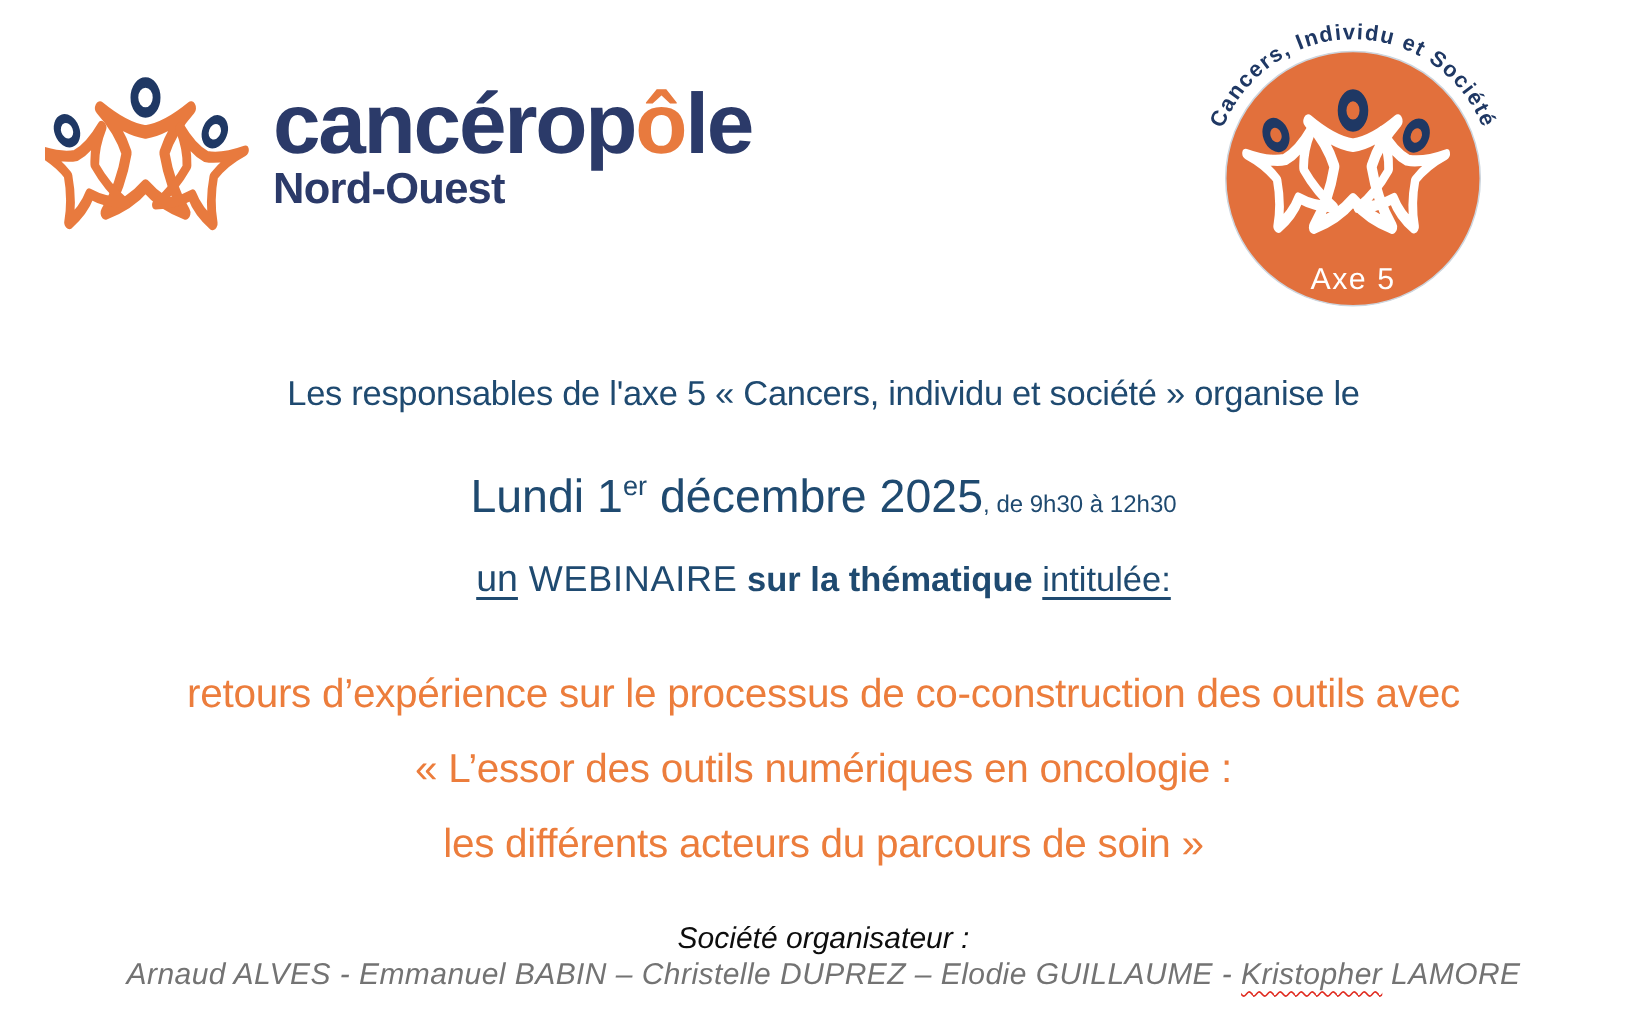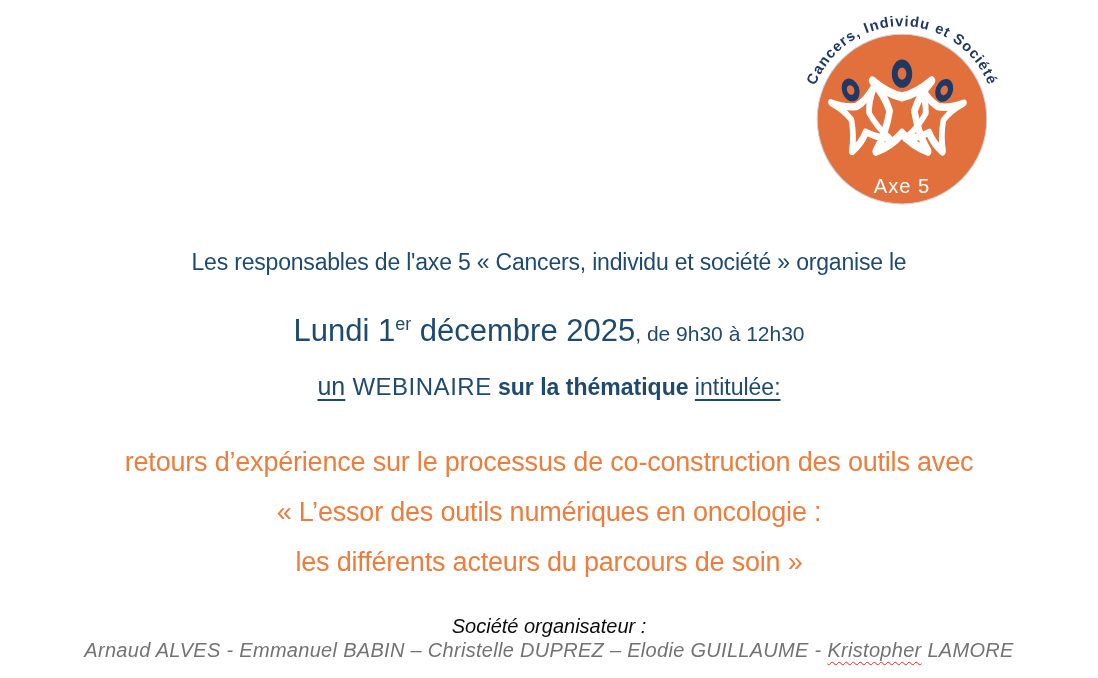--- a/index.html
+++ b/index.html
@@ -29,21 +29,21 @@
   .axe-label{
     font-family:"Liberation Sans", sans-serif;font-size:20px;font-weight:500;
     letter-spacing:1px;fill:#ffffff;
   }
   
   .centerline{position:absolute;left:0;width:100%;text-align:center;color:#1f4a70;}
   .intro{top:249px;font-size:23px;font-weight:400;letter-spacing:-0.2px;}
   .date-line{top:313px;}
   .date-big{font-size:31px;font-weight:500;}
   .date-big sup{font-size:18px;}
-  .date-small{font-size:21px;font-weight:500;}
+  .date-small{font-size:16px;font-weight:500;}
   .webinar-line{top:372px;}
   .w-un{font-size:25px;font-weight:500;text-decoration:underline;text-underline-offset:4px;}
   .w-event{font-size:24px;font-weight:500;letter-spacing:0.5px;}
   .w-mid{font-size:23px;font-weight:700;text-align:right;}
   .w-int{font-size:23px;font-weight:500;text-decoration:underline;text-underline-offset:4px;}
   
   .title-block{top:437px;color:#ec7d3c;}
   .title-block .tline{display:block;line-height:50px;font-size:27px;font-weight:500;letter-spacing:-0.2px;}
   
   .committee-heading{top:614px;color:#0d0d0d;font-style:italic;font-size:20px;line-height:24px;}
@@ -51,20 +51,43 @@
   .squiggle{
     text-decoration:underline wavy #e02b20 1px;
     text-decoration-skip-ink:none;text-underline-offset:4px;
   }
 </style>
 </head>
 <body>
 
 <div class="page">
 
+  <div class="logo">
+    <svg class="logo-figures" width="140" height="124" viewBox="0 0 140 120" fill="none">
+
+      <g transform="translate(30,4) scale(0.74,1.0)" stroke="#e87a3e" stroke-width="9" stroke-linejoin="round" stroke-linecap="round">
+        <path d="M 9 20 Q 26 34 33 50 Q 28 72 14 90 Q 36 84 50 72 Q 64 84 86 90 Q 72 72 67 50 Q 74 34 91 20 Q 68 34 50 36 Q 32 34 9 20 Z" fill="none"></path>
+        <circle cx="50" cy="13" r="10" stroke="#1f3864" stroke-width="7" fill="#ffffff"></circle>
+      </g>
+
+      <g transform="translate(-4,28) rotate(-20 27 37) scale(0.56,0.76)" stroke="#e87a3e" stroke-width="10" stroke-linejoin="round" stroke-linecap="round">
+        <path d="M 9 20 Q 26 34 33 50 Q 28 72 14 90 Q 36 84 50 72 Q 64 84 86 90 Q 72 72 67 50 Q 74 34 91 20 Q 68 34 50 36 Q 32 34 9 20 Z" fill="none"></path>
+        <circle cx="50" cy="13" r="11" stroke="#1f3864" stroke-width="8" fill="#ffffff"></circle>
+      </g>
+
+      <g transform="translate(76,28) rotate(20 27 37) scale(0.56,0.76)" stroke="#e87a3e" stroke-width="10" stroke-linejoin="round" stroke-linecap="round">
+        <path d="M 9 20 Q 26 34 33 50 Q 28 72 14 90 Q 36 84 50 72 Q 64 84 86 90 Q 72 72 67 50 Q 74 34 91 20 Q 68 34 50 36 Q 32 34 9 20 Z" fill="none"></path>
+        <circle cx="50" cy="13" r="11" stroke="#1f3864" stroke-width="8" fill="#ffffff"></circle>
+      </g>
+    </svg>
+    <div class="wordmark">
+      <div class="brand"><span>cancérop</span><span class="accent">ô</span><span>le</span></div>
+      <div class="region">Nord-Ouest</div>
+    </div>
+  </div>
 
   <div class="badge">
     <svg width="192" height="206" viewBox="0 0 190 204">
       <defs>
         <path id="arcpath" d="M 3 110 A 92 92 0 0 1 187 110" fill="none"></path>
       </defs>
       <circle cx="95" cy="110" r="84" stroke="#ccd5de" stroke-width="1" fill="#e2703c"></circle>
       <text class="arc-text">
         <textPath href="#arcpath" startOffset="50%" text-anchor="middle">Cancers, Individu et Société</textPath>
       </text>

